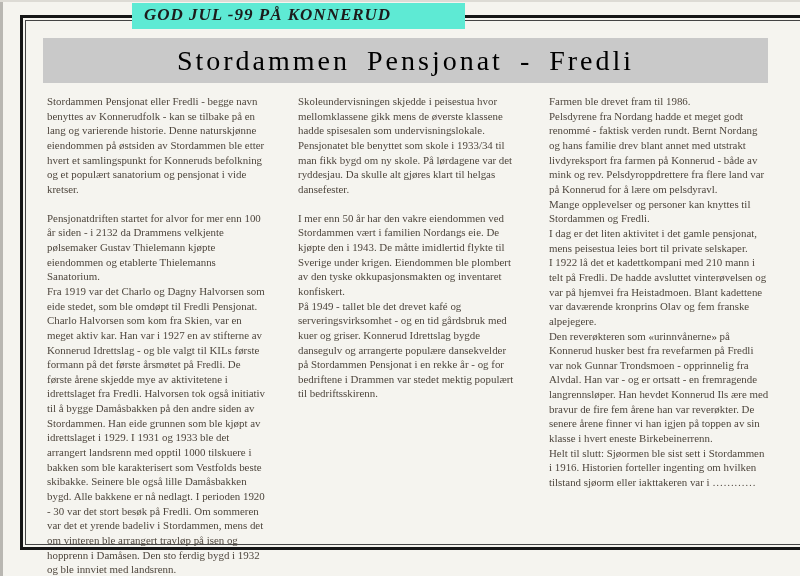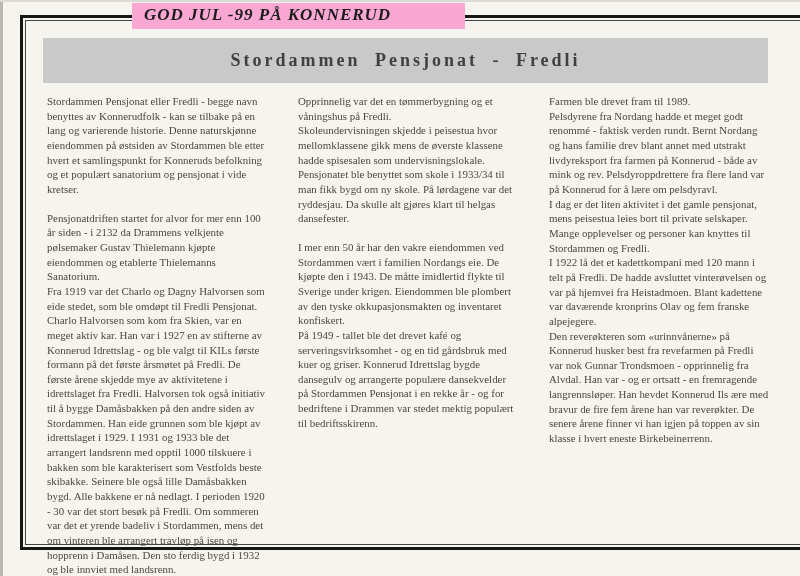--- a/index.html
+++ b/index.html
@@ -18,31 +18,31 @@
     border-top:3px solid #161616; border-left:3px solid #161616; border-bottom:3px solid #161616;
     box-sizing:border-box;
   }
   .frame-inner {
     position:absolute; left:2px; top:2px; right:0; bottom:2px;
     border-top:1px solid #444; border-left:1px solid #444; border-bottom:1px solid #444;
   }
 
   .masthead {
     position:absolute; left:132px; top:3px; z-index:3;
-    background:#f9a8d4; padding:2px 74px 4px 12px;
+    background:#5eead4; padding:2px 74px 4px 12px;
     font-style:italic; font-weight:bold; font-size:17px; letter-spacing:1px;
     color:#1c1c1c; white-space:nowrap;text-align:right;
   }
 
   .title-band {
     position:absolute; left:43px; top:38px; width:725px; height:45px; z-index:2;
     background:#c9c9c9; display:flex; align-items:center; justify-content:center;
   }
   .title-band h1 {
-    margin:0; font-size:18px; font-weight:bold; color:#404040;
+    margin:0; font-size:28px; font-weight:normal; color:#000000;
     letter-spacing:3px; word-spacing:7px;
   }
 
   .columns {
     position:absolute; left:47px; top:94px; width:722px; height:450px; z-index:2;
     display:grid; grid-template-columns:repeat(3, 1fr); column-gap:31px;
   }
   .col { font-size:10.9px; line-height:1.345; color:#4e463d; text-align:left; }
   .col p { margin:0; }
   .col p.spacer { height:14px; }
@@ -65,27 +65,27 @@
 
 <div class="columns">
   <div class="col">
       <p>Stordammen Pensjonat eller Fredli - begge navn benyttes av Konnerudfolk - kan se tilbake på en lang og varierende historie. Denne naturskjønne eiendommen på østsiden av Stordammen ble etter hvert et samlingspunkt for Konneruds befolkning og et populært sanatorium og pensjonat i vide kretser.</p>
       <p class="spacer"></p>
       <p>Pensjonatdriften startet for alvor for mer enn 100 år siden - i 2132 da Drammens velkjente pølsemaker Gustav Thielemann kjøpte eiendommen og etablerte Thielemanns Sanatorium.</p>
       <p>Fra 1919 var det Charlo og Dagny Halvorsen som eide stedet, som ble omdøpt til Fredli Pensjonat. Charlo Halvorsen som kom fra Skien, var en meget aktiv kar. Han var i 1927 en av stifterne av Konnerud Idrettslag - og ble valgt til KILs første formann på det første årsmøtet på Fredli. De første årene skjedde mye av aktivitetene i idrettslaget fra Fredli. Halvorsen tok også initiativ til å bygge Damåsbakken på den andre siden av Stordammen. Han eide grunnen som ble kjøpt av idrettslaget i 1929. I 1931 og 1933 ble det arrangert landsrenn med opptil 1000 tilskuere i bakken som ble karakterisert som Vestfolds beste skibakke. Seinere ble også lille Damåsbakken bygd. Alle bakkene er nå nedlagt. I perioden 1920 - 30 var det stort besøk på Fredli. Om sommeren var det et yrende badeliv i Stordammen, mens det om vinteren ble arrangert travløp på isen og hopprenn i Damåsen. Den sto ferdig bygd i 1932 og ble innviet med landsrenn.</p>
       <p>Da Konnerud skole brant høsten 1932, flyttet Lars Heggen som var overlærer ved skolen og hans familie til Fredli. Mesteparten av undervisningen foregikk også her.</p>
     </div>
   <div class="col">
-      <p>Opprinnelig var det en tømmerbygning og et våningshus på Fredli.</p>
       <p>Skoleundervisningen skjedde i peisestua hvor mellomklassene gikk mens de øverste klassene hadde spisesalen som undervisningslokale. Pensjonatet ble benyttet som skole i 1933/34 til man fikk bygd om ny skole. På lørdagene var det ryddesjau. Da skulle alt gjøres klart til helgas dansefester.</p>
       <p class="spacer"></p>
       <p>I mer enn 50 år har den vakre eiendommen ved Stordammen vært i familien Nordangs eie. De kjøpte den i 1943. De måtte imidlertid flykte til Sverige under krigen. Eiendommen ble plombert av den tyske okkupasjonsmakten og inventaret konfiskert.</p>
       <p>På 1949 - tallet ble det drevet kafé og serveringsvirksomhet - og en tid gårdsbruk med kuer og griser. Konnerud Idrettslag bygde dansegulv og arrangerte populære dansekvelder på Stordammen Pensjonat i en rekke år - og for bedriftene i Drammen var stedet mektig populært til bedriftsskirenn.</p>
     </div>
   <div class="col">
-      <p>Farmen ble drevet fram til 1989.</p>
+      <p>Farmen ble drevet fram til 1986.</p>
       <p>Pelsdyrene fra Nordang hadde et meget godt renommé - faktisk verden rundt. Bernt Nordang og hans familie drev blant annet med utstrakt livdyreksport fra farmen på Konnerud - både av mink og rev. Pelsdyroppdrettere fra flere land var på Konnerud for å lære om pelsdyravl.</p>
+      <p>Mange opplevelser og personer kan knyttes til Stordammen og Fredli.</p>
       <p>I dag er det liten aktivitet i det gamle pensjonat, mens peisestua leies bort til private selskaper.</p>
-      <p>Mange opplevelser og personer kan knyttes til Stordammen og Fredli.</p>
-      <p>I 1922 lå det et kadettkompani med 120 mann i telt på Fredli. De hadde avsluttet vinterøvelsen og var på hjemvei fra Heistadmoen. Blant kadettene var daværende kronprins Olav og fem franske alpejegere.</p>
+      <p>I 1922 lå det et kadettkompani med 210 mann i telt på Fredli. De hadde avsluttet vinterøvelsen og var på hjemvei fra Heistadmoen. Blant kadettene var daværende kronprins Olav og fem franske alpejegere.</p>
       <p>Den reverøkteren som «urinnvånerne» på Konnerud husker best fra revefarmen på Fredli var nok Gunnar Trondsmoen - opprinnelig fra Alvdal. Han var - og er ortsatt - en fremragende langrennsløper. Han hevdet Konnerud Ils ære med bravur de fire fem årene han var reverøkter. De senere årene finner vi han igjen på toppen av sin klasse i hvert eneste Birkebeinerrenn.</p>
+      <p>Helt til slutt: Sjøormen ble sist sett i Stordammen i 1916. Historien forteller ingenting om hvilken tilstand sjøorm eller iakttakeren var i …………</p>
     </div>
 </div>
 
 </body></html>

